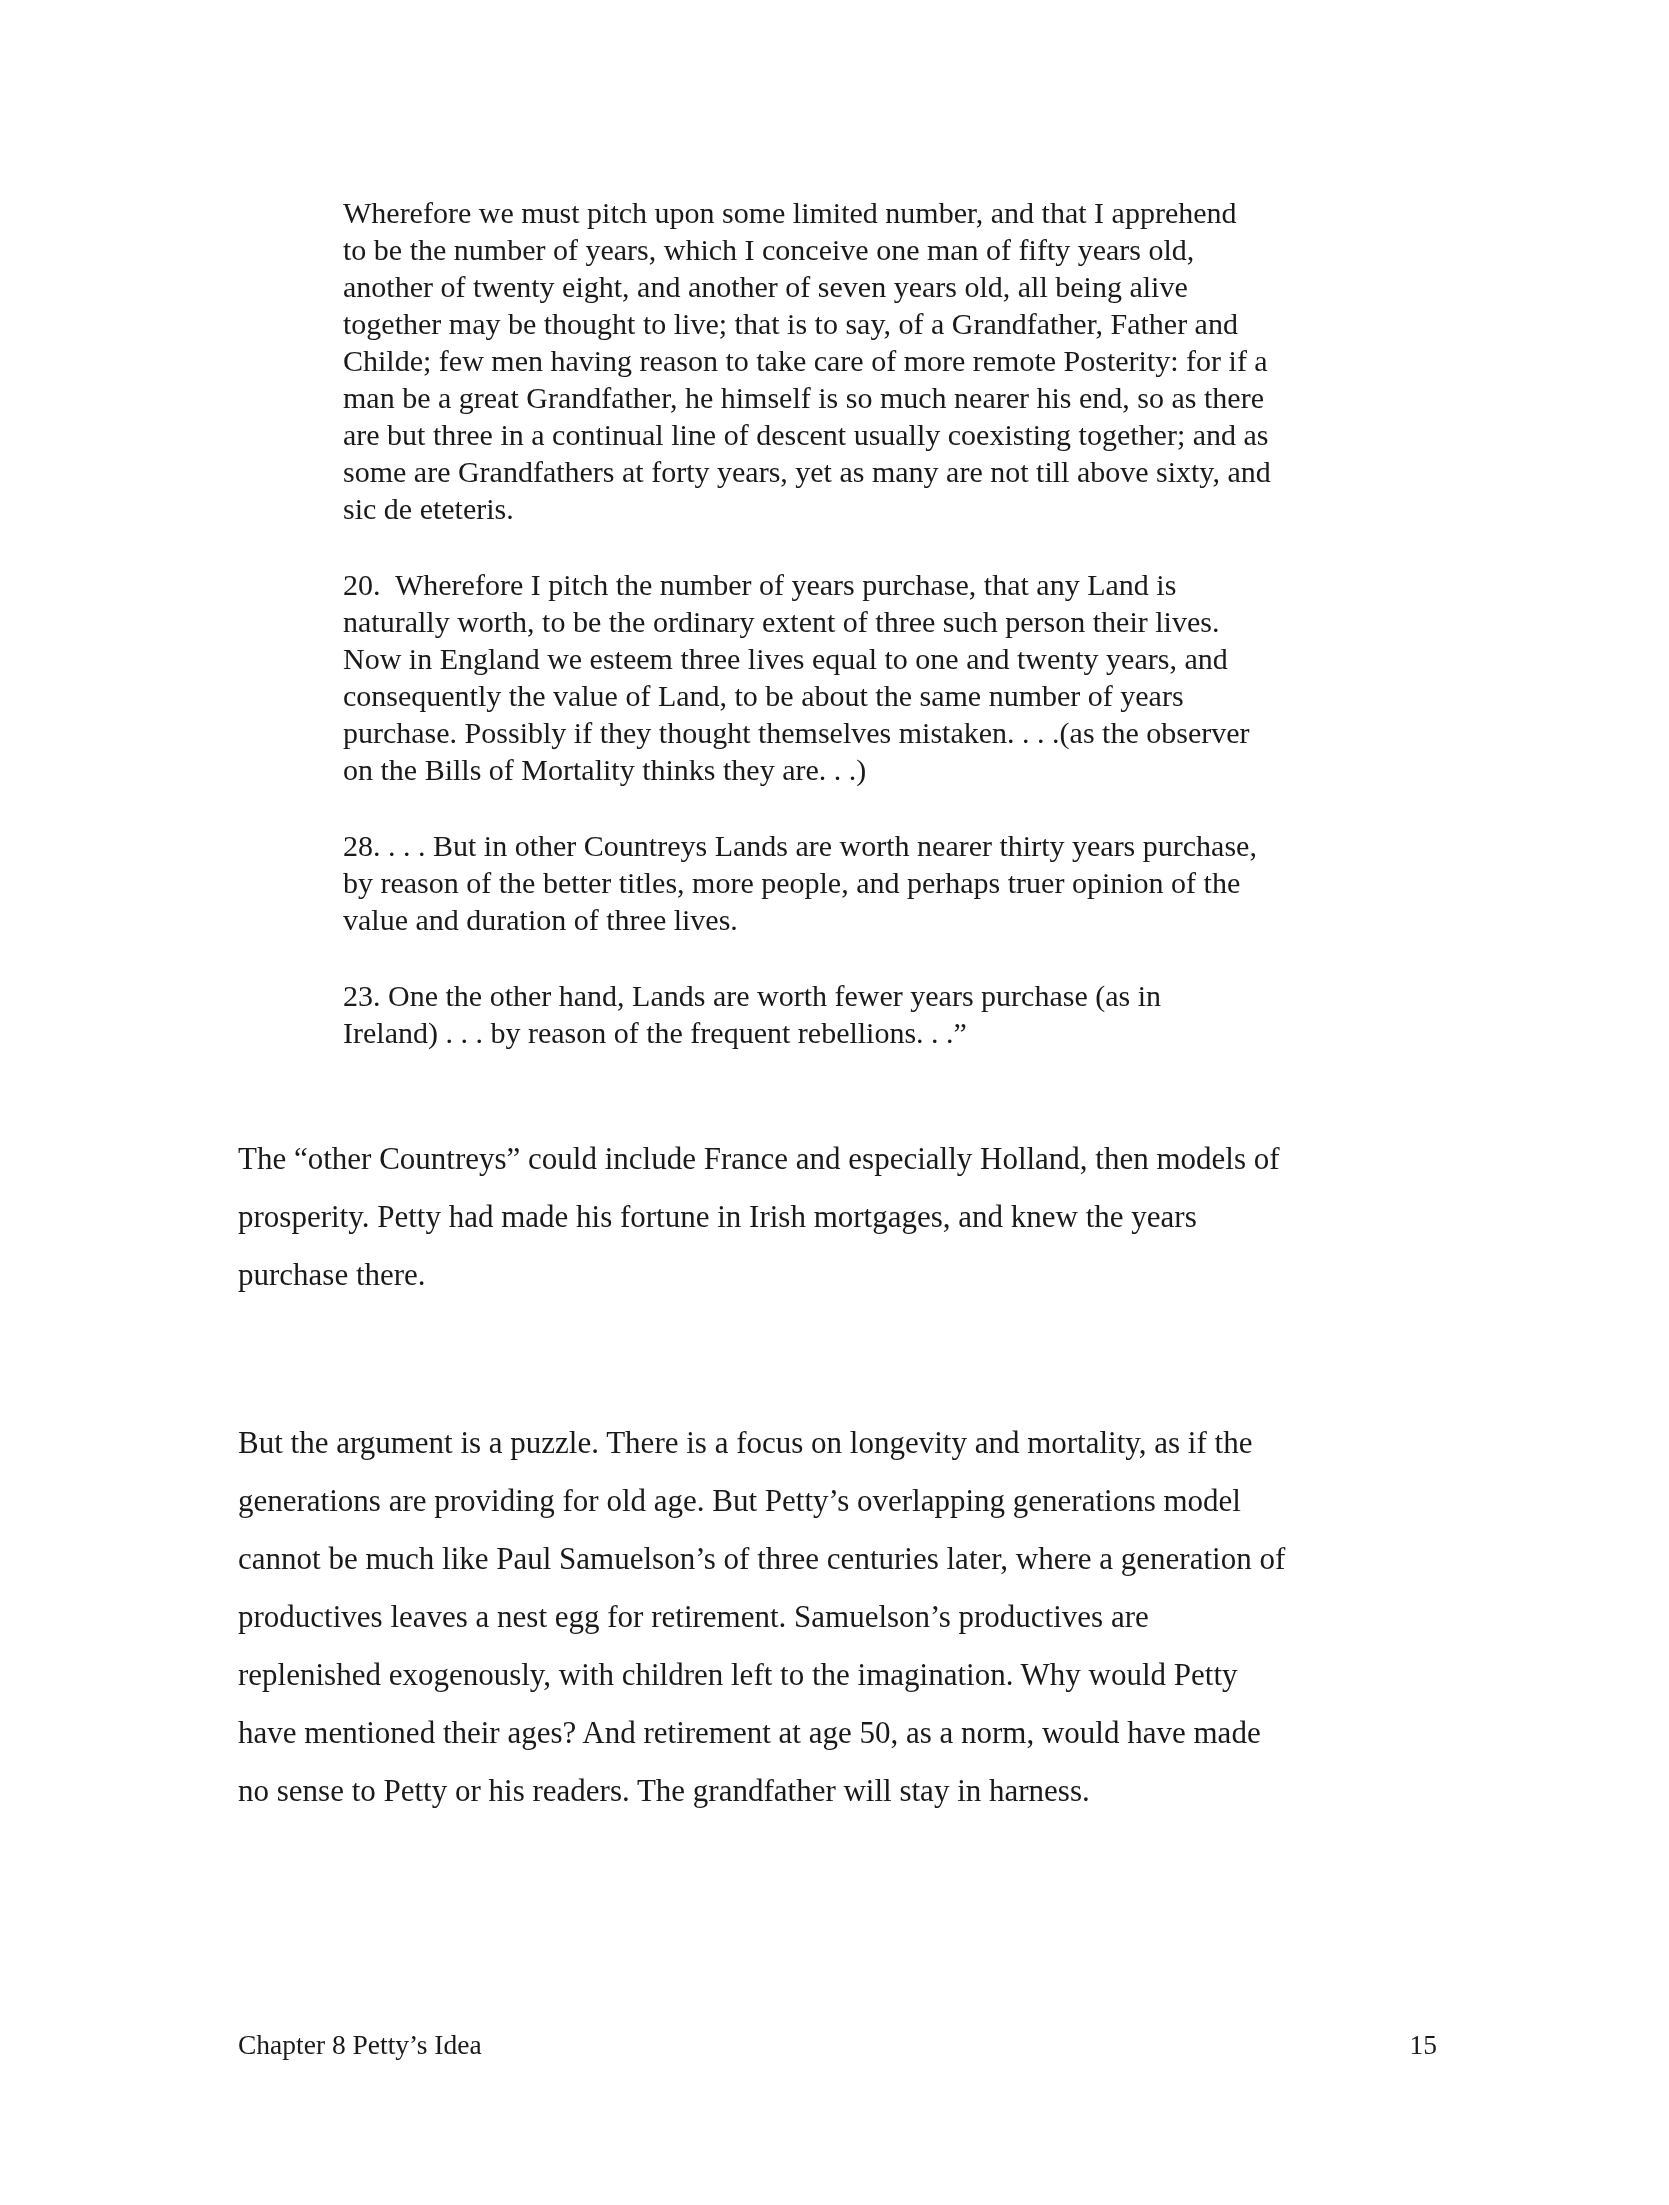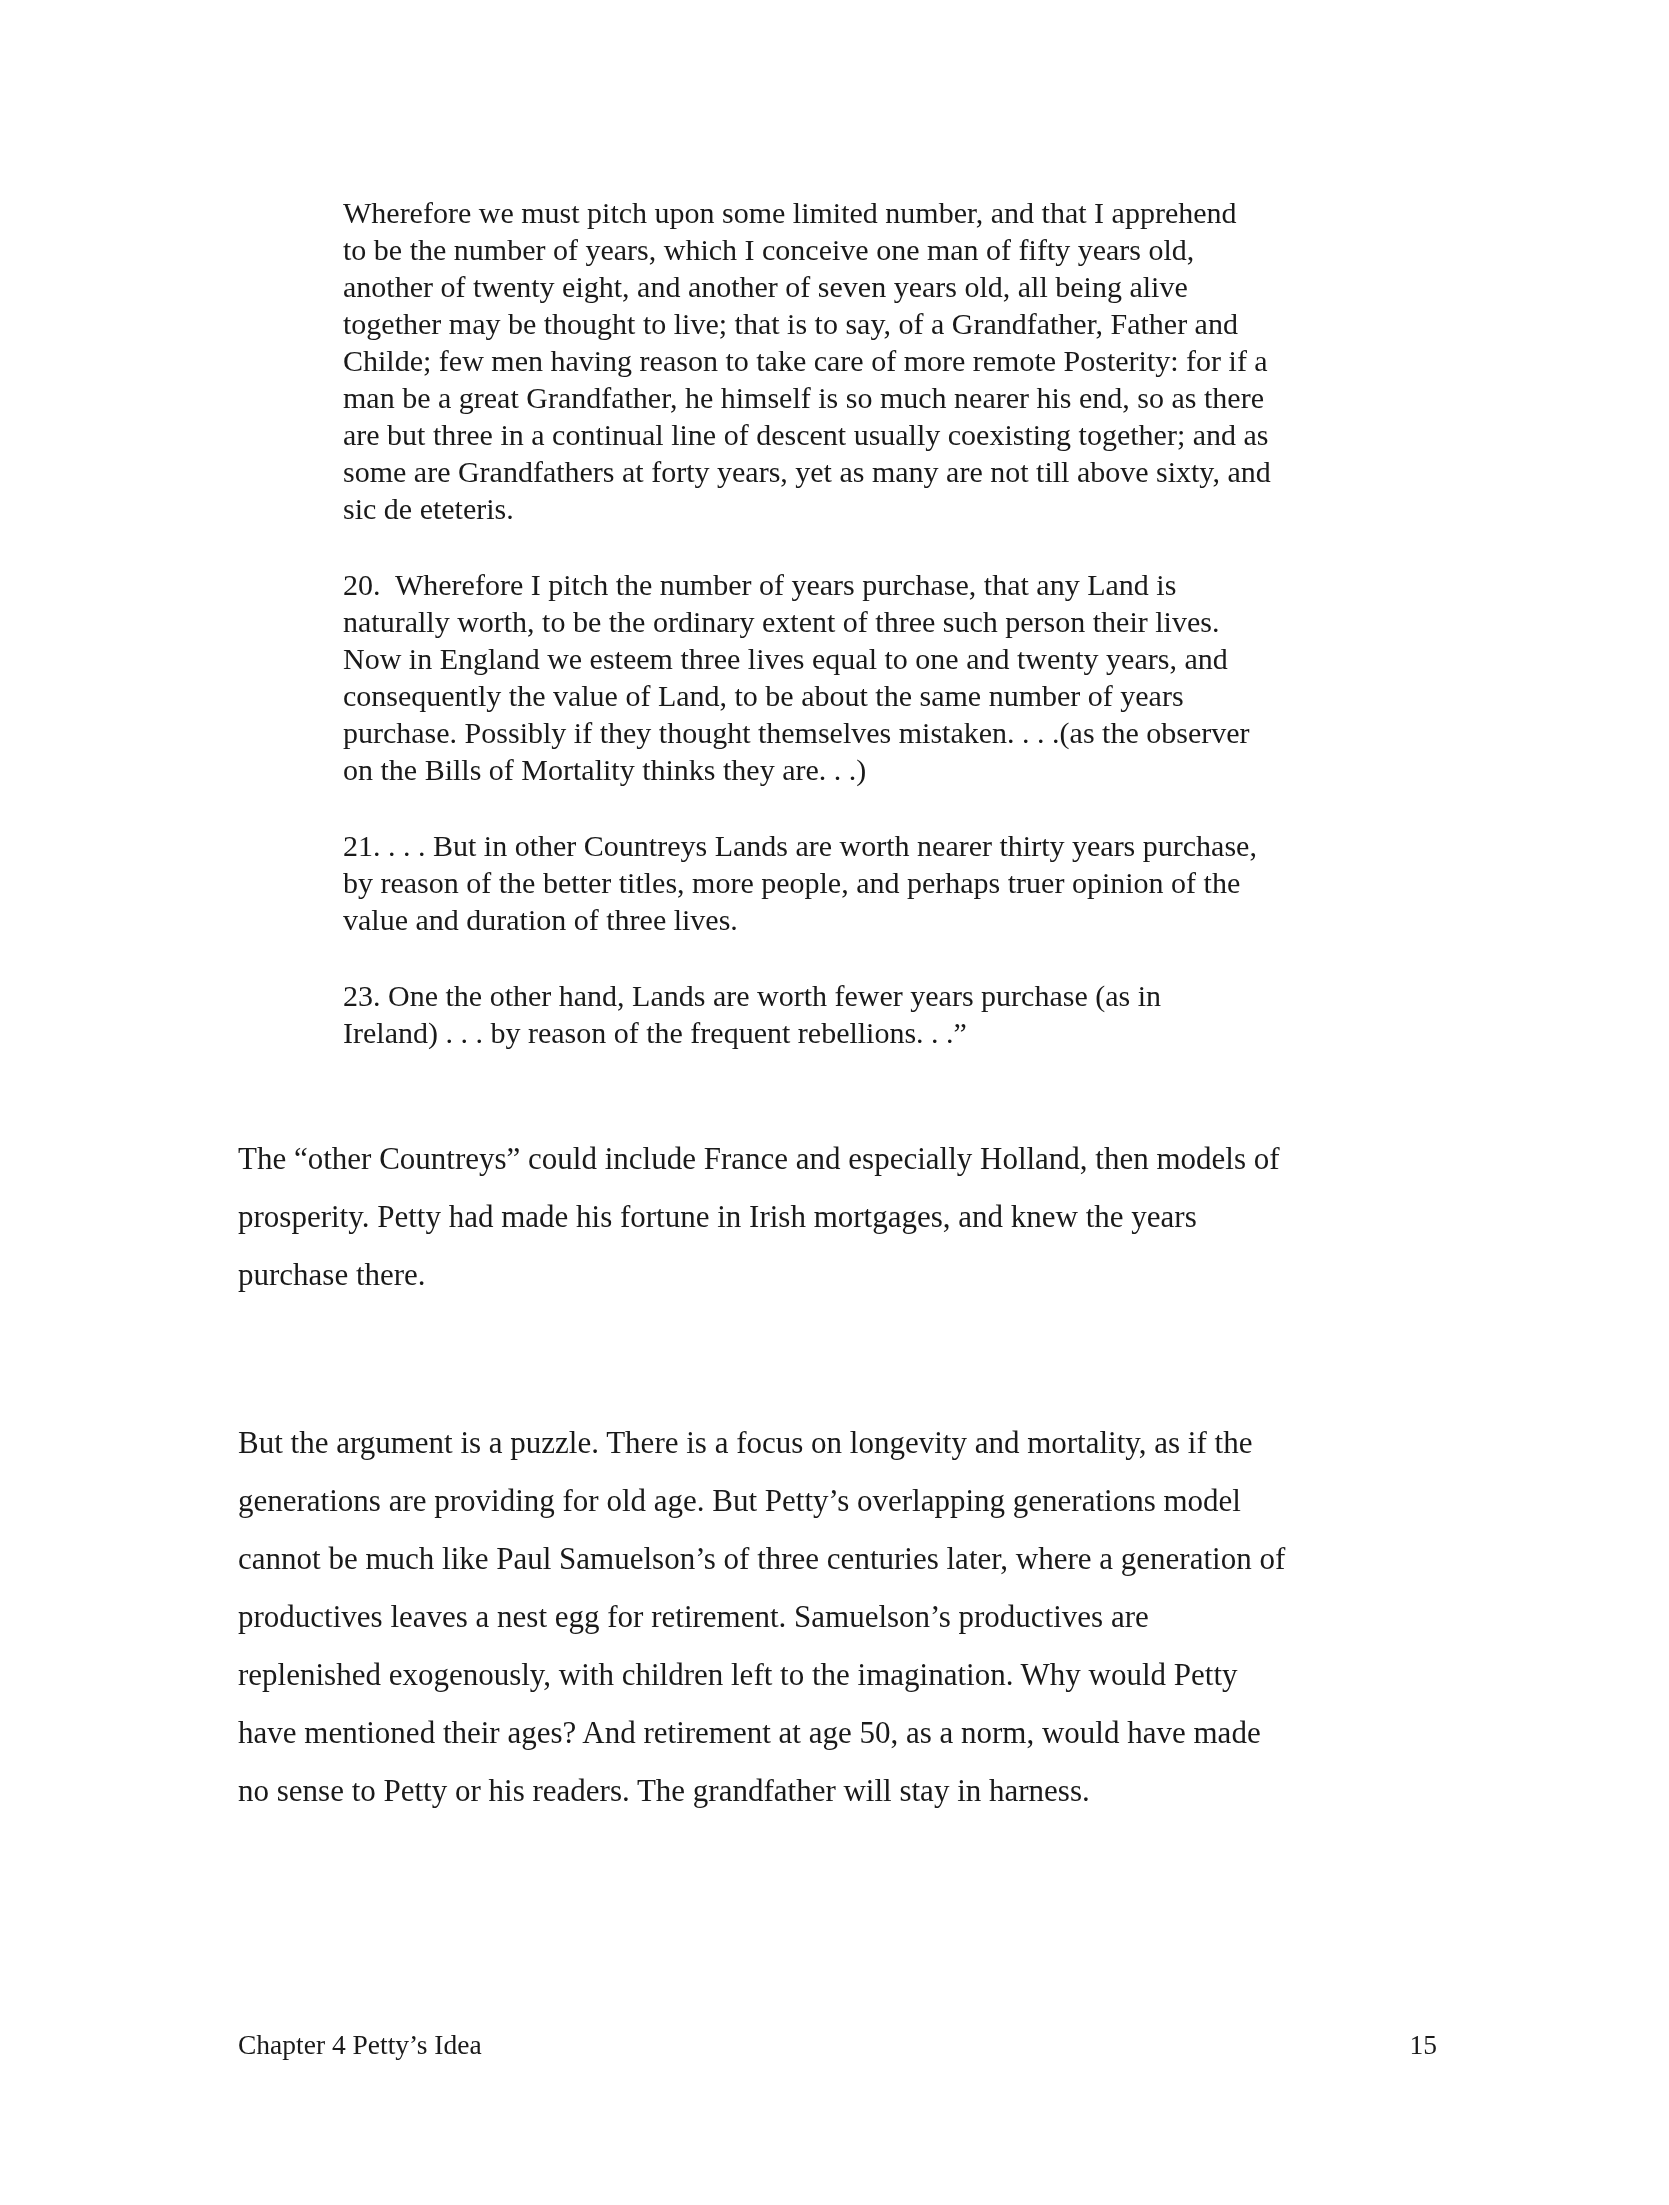--- a/index.html
+++ b/index.html
@@ -87,40 +87,40 @@
 man be a great Grandfather, he himself is so much nearer his end, so as there
 are but three in a continual line of descent usually coexisting together; and as
 some are Grandfathers at forty years, yet as many are not till above sixty, and
 sic de eteteris.</p>
     <p>20.  Wherefore I pitch the number of years purchase, that any Land is
 naturally worth, to be the ordinary extent of three such person their lives.
 Now in England we esteem three lives equal to one and twenty years, and
 consequently the value of Land, to be about the same number of years
 purchase. Possibly if they thought themselves mistaken. . . .(as the observer
 on the Bills of Mortality thinks they are. . .)</p>
-    <p>21. . . . But in other Countreys Lands are worth nearer thirty years purchase,
+    <p>28. . . . But in other Countreys Lands are worth nearer thirty years purchase,
 by reason of the better titles, more people, and perhaps truer opinion of the
 value and duration of three lives.</p>
     <p>23. One the other hand, Lands are worth fewer years purchase (as in
 Ireland) . . . by reason of the frequent rebellions. . .”</p>
   </div>
 
   <p class="body-paragraph first">The “other Countreys” could include France and especially Holland, then models of
 prosperity. Petty had made his fortune in Irish mortgages, and knew the years
 purchase there.</p>
 
   <p class="body-paragraph second">But the argument is a puzzle. There is a focus on longevity and mortality, as if the
 generations are providing for old age. But Petty’s overlapping generations model
 cannot be much like Paul Samuelson’s of three centuries later, where a generation of
 productives leaves a nest egg for retirement. Samuelson’s productives are
 replenished exogenously, with children left to the imagination. Why would Petty
 have mentioned their ages? And retirement at age 50, as a norm, would have made
 no sense to Petty or his readers. The grandfather will stay in harness.</p>
 
   <div class="page-footer">
     <span class="footer-center">2/3/16</span>
-    <span class="footer-left">Chapter 4 Petty’s Idea</span>
+    <span class="footer-left">Chapter 8 Petty’s Idea</span>
     <span class="footer-right">15</span>
   </div>
 
 
 </div>
 
 
 </body></html>

